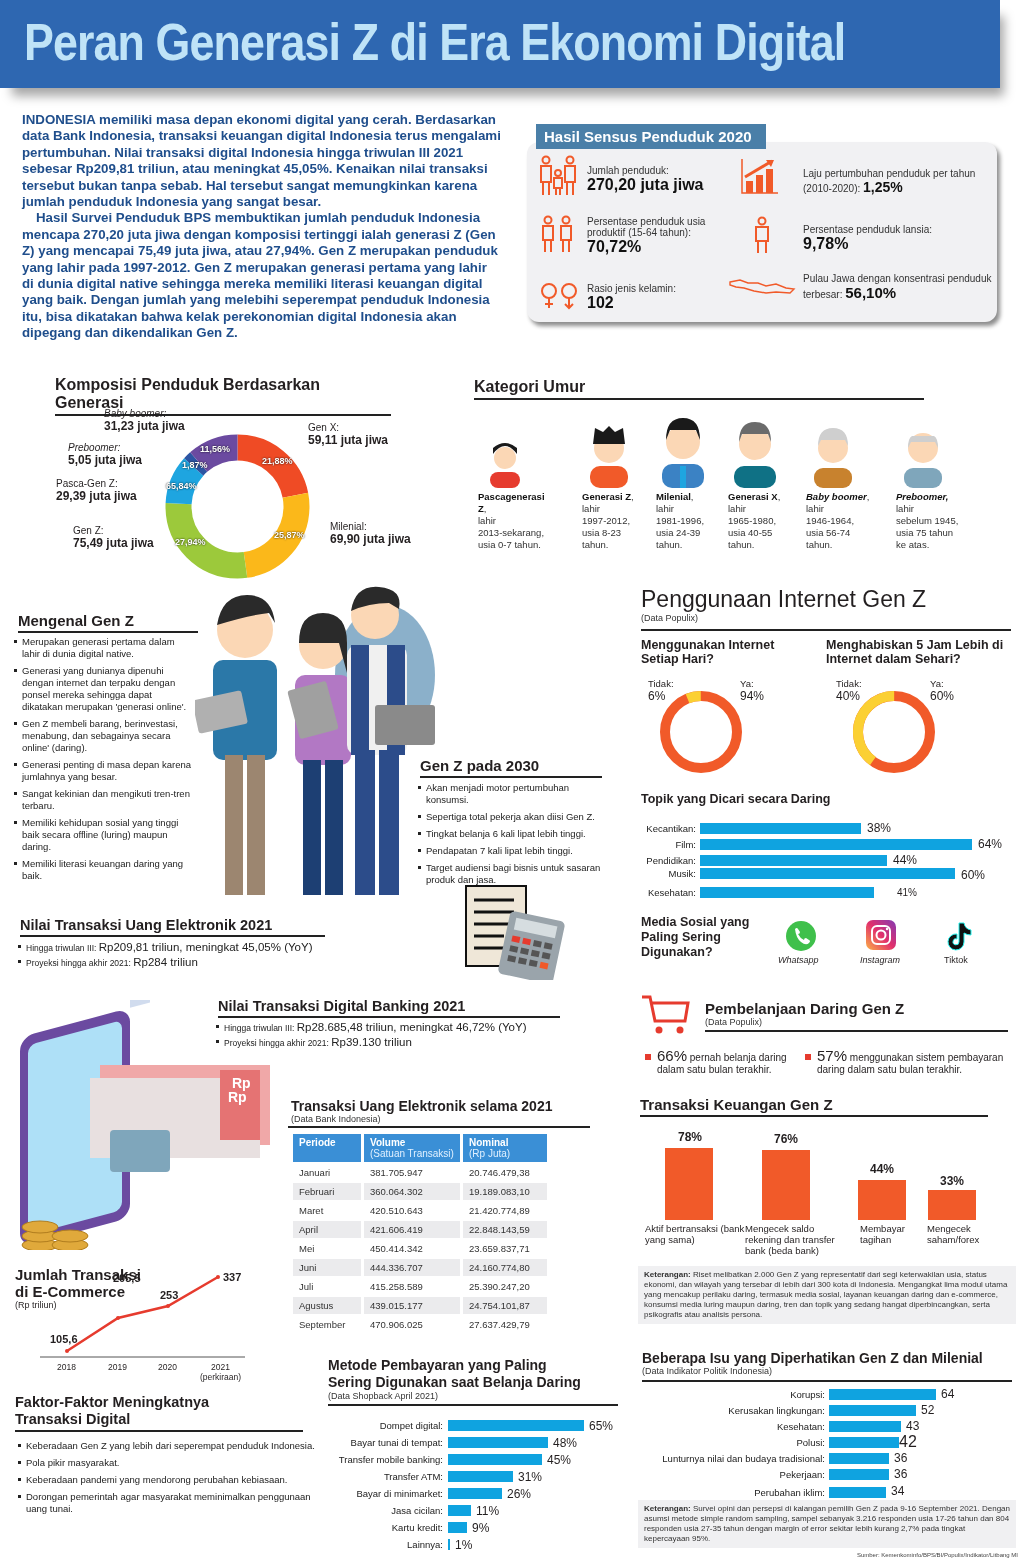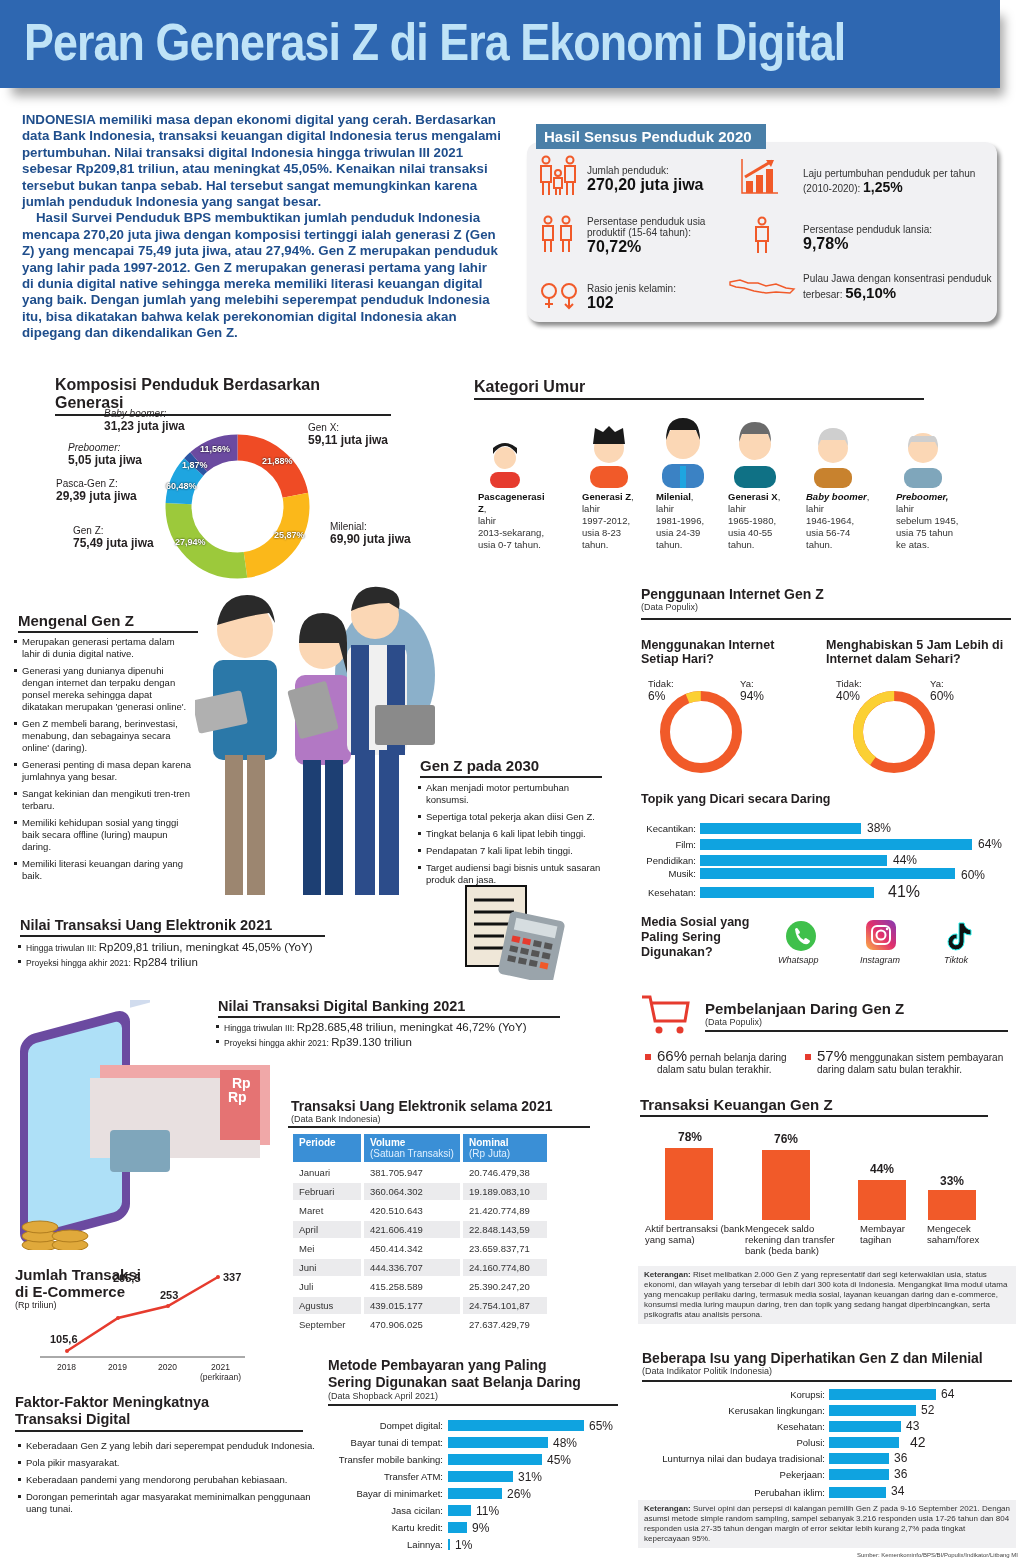--- a/index.html
+++ b/index.html
@@ -110,21 +110,21 @@
     <circle cx="72.5" cy="72.5" r="59" stroke="#fbb81a" stroke-dasharray="95.9 370.7" stroke-dashoffset="-81.1"></circle>
     <circle cx="72.5" cy="72.5" r="59" stroke="#9cc93b" stroke-dasharray="103.6 370.7" stroke-dashoffset="-177"></circle>
     <circle cx="72.5" cy="72.5" r="59" stroke="#1ea5e0" stroke-dasharray="40.3 370.7" stroke-dashoffset="-280.6"></circle>
     <circle cx="72.5" cy="72.5" r="59" stroke="#2c55a3" stroke-dasharray="6.9 370.7" stroke-dashoffset="-320.9"></circle>
     <circle cx="72.5" cy="72.5" r="59" stroke="#6b4aa0" stroke-dasharray="42.9 370.7" stroke-dashoffset="-327.8"></circle>
   </g>
 </svg>
 <div class="abs" style="left:262px;top:456px;font-size:9px;font-weight:bold;color:#fff;text-shadow:0 0 2px #000">21,88%</div>
 <div class="abs" style="left:274px;top:530px;font-size:9px;font-weight:bold;color:#fff;text-shadow:0 0 2px #000">25,87%</div>
 <div class="abs" style="left:175px;top:537px;font-size:9px;font-weight:bold;color:#fff;text-shadow:0 0 2px #000">27,94%</div>
-<div class="abs" style="left:166px;top:481px;font-size:9px;font-weight:bold;color:#fff;text-shadow:0 0 2px #000">60,48%</div>
+<div class="abs" style="left:166px;top:481px;font-size:9px;font-weight:bold;color:#fff;text-shadow:0 0 2px #000">65,84%</div>
 <div class="abs" style="left:182px;top:460px;font-size:9px;font-weight:bold;color:#fff;text-shadow:0 0 2px #000">1,87%</div>
 <div class="abs" style="left:200px;top:444px;font-size:9px;font-weight:bold;color:#fff;text-shadow:0 0 2px #000">11,56%</div>
 
 <div class="abs" style="left:308px;top:422px;font-size:10px"><span>Gen X:</span><br><b style="font-size:12px">59,11 juta jiwa</b></div>
 <div class="abs" style="left:330px;top:521px;font-size:10px"><span>Milenial:</span><br><b style="font-size:12px">69,90 juta jiwa</b></div>
 <div class="abs" style="left:73px;top:525px;font-size:10px"><span>Gen Z:</span><br><b style="font-size:12px">75,49 juta jiwa</b></div>
 <div class="abs" style="left:56px;top:478px;font-size:10px"><span>Pasca-Gen Z:</span><br><b style="font-size:12px">29,39 juta jiwa</b></div>
 <div class="abs" style="left:68px;top:442px;font-size:10px"><i>Preboomer:</i><br><b style="font-size:12px">5,05 juta jiwa</b></div>
 <div class="abs" style="left:104px;top:408px;font-size:10px"><i>Baby boomer:</i><br><b style="font-size:12px">31,23 juta jiwa</b></div>
 
@@ -218,21 +218,21 @@
 <div class="sec-h" style="left:420px;top:757px;width:182px;font-size:15px">Gen Z pada 2030</div>
 <ul class="bullets" style="left:418px;top:782px;width:190px">
   <li>Akan menjadi motor pertumbuhan konsumsi.</li>
   <li>Sepertiga total pekerja akan diisi Gen Z.</li>
   <li>Tingkat belanja 6 kali lipat lebih tinggi.</li>
   <li>Pendapatan 7 kali lipat lebih tinggi.</li>
   <li>Target audiensi bagi bisnis untuk sasaran produk dan jasa.</li>
 </ul>
 
 <div class="abs" style="left:641px;top:586px;width:370px;border-bottom:2px solid #222;padding-bottom:6px">
-  <div style="font-weight:bold;font-size:14px">Penggunaan Internet Gen Z</div>
+  <div style="font-weight:normal;font-size:23px">Penggunaan Internet Gen Z</div>
   <span class="sub">(Data Populix)</span>
 </div>
 <div class="abs" style="left:641px;top:638px;width:160px;font-weight:bold;font-size:12.5px">Menggunakan Internet Setiap Hari?</div>
 <div class="abs" style="left:826px;top:638px;width:190px;font-weight:bold;font-size:12.5px">Menghabiskan 5 Jam Lebih di Internet dalam Sehari?</div>
 
 <svg class="abs" style="left:659px;top:690px" width="84" height="84">
   <circle cx="42" cy="42" r="36" fill="none" stroke="#f15a29" stroke-width="10"></circle>
   <circle cx="42" cy="42" r="36" fill="none" stroke="#fbd033" stroke-width="10" stroke-dasharray="13.6 226.2" transform="rotate(-112 42 42)"></circle>
 </svg>
 <div class="abs" style="left:648px;top:678px;font-size:9.5px"><span>Tidak:</span><br><span style="font-size:12px">6%</span></div>
@@ -263,21 +263,21 @@
       <span style="font-size:12px;margin-left:6px">44%</span>
     </div>
   <div style="display:flex;align-items:flex-start;height:16px">
       <div class="hbar-label" style="width:60px">Musik:</div>
       <div style="margin-left:4px;width:255px;height:11px;background:#0fa3e0"></div>
       <span style="font-size:12px;margin-left:6px">60%</span>
     </div>
   <div style="display:flex;align-items:center;height:16px">
       <div class="hbar-label" style="width:60px">Kesehatan:</div>
       <div style="margin-left:4px;width:174px;height:11px;background:#0fa3e0"></div>
-      <span style="font-size:16px;margin-left:14px">41%</span>
+      <span style="font-size:10px;margin-left:23px">41%</span>
     </div>
 </div>
 
 <div class="abs" style="left:641px;top:915px;width:125px;font-weight:bold;font-size:12.5px;line-height:15px">Media Sosial yang Paling Sering Digunakan?</div>
 <svg class="abs" style="left:785px;top:920px" width="32" height="32">
     <circle cx="16" cy="16" r="15" fill="#3fc04b"></circle>
     <path d="M10 9q2-2 3 0l2 3q0 2-2 2 2 4 6 6 0-2 2-2l3 2q2 1 0 3-3 3-8-1t-6-13z" fill="#fff"></path>
   </svg>
 <div class="abs" style="left:778px;top:955px;font-size:9px;font-style:italic">Whatsapp</div>
 <svg class="abs" style="left:866px;top:920px" width="30" height="30">
@@ -290,21 +290,21 @@
     </defs>
     <rect width="30" height="30" rx="7" fill="url(#ig)"></rect>
     <rect x="6" y="6" width="18" height="18" rx="5" fill="none" stroke="#fff" stroke-width="2"></rect>
     <circle cx="15" cy="15" r="4.5" fill="none" stroke="#fff" stroke-width="2"></circle>
     <circle cx="21" cy="9" r="1.2" fill="#fff"></circle>
   </svg>
 <div class="abs" style="left:860px;top:955px;font-size:9px;font-style:italic">Instagram</div>
 <svg class="abs" style="left:945px;top:920px" width="28" height="32">
     <path d="M14 3h5q1 6 7 7v5q-4 0-7-2v9a8 8 0 1 1-7-8v5a3 3 0 1 0 2 3z" fill="#111" stroke="#25f4ee" stroke-width="1"></path>
   </svg>
-<div class="abs" style="left:944px;top:955px;font-size:9px;font-style:italic">Tiktok</div>
+<div class="abs" style="left:944px;top:955px;font-size:9px;">Tiktok</div>
 
 <div class="sec-h" style="left:20px;top:917px;width:305px;font-size:14.5px">Nilai Transaksi Uang Elektronik 2021</div>
 <ul class="bullets" style="left:18px;top:941px;width:380px">
   <li style="margin-bottom:2px"><span style="font-size:8.5px">Hingga triwulan III: </span><span style="font-size:11.5px">Rp209,81 triliun, meningkat 45,05% (YoY)</span></li>
   <li><span style="font-size:8.5px">Proyeksi hingga akhir 2021: </span><span style="font-size:11.5px">Rp284 triliun</span></li>
 </ul>
 
 <svg class="abs" style="left:458px;top:880px" width="110" height="100">
   <rect x="8" y="6" width="60" height="80" fill="#efe7d8" stroke="#111" stroke-width="2"></rect>
   <path d="M16 20h40M16 32h40M16 44h40M16 56h30M16 68h30" stroke="#111" stroke-width="3"></path>
@@ -536,21 +536,21 @@
       <span style="font-size:12px;margin-left:5px">52</span>
     </div>
   <div style="display:flex;align-items:center;height:16px">
       <div class="hbar-label" style="width:185px">Kesehatan:</div>
       <div style="margin-left:4px;width:72px;height:11px;background:#0fa3e0"></div>
       <span style="font-size:12px;margin-left:5px">43</span>
     </div>
   <div style="display:flex;align-items:center;height:16px">
       <div class="hbar-label" style="width:185px">Polusi:</div>
       <div style="margin-left:4px;width:70px;height:11px;background:#0fa3e0"></div>
-      <span style="font-size:14px;margin-left:11px">42</span>
+      <span style="font-size:16px;margin-left:0">42</span>
     </div>
   <div style="display:flex;align-items:center;height:16px">
       <div class="hbar-label" style="width:185px">Lunturnya nilai dan budaya tradisional:</div>
       <div style="margin-left:4px;width:60px;height:11px;background:#0fa3e0"></div>
       <span style="font-size:12px;margin-left:5px">36</span>
     </div>
   <div style="display:flex;align-items:center;height:16px">
       <div class="hbar-label" style="width:185px">Pekerjaan:</div>
       <div style="margin-left:4px;width:60px;height:11px;background:#0fa3e0"></div>
       <span style="font-size:12px;margin-left:5px">36</span>

